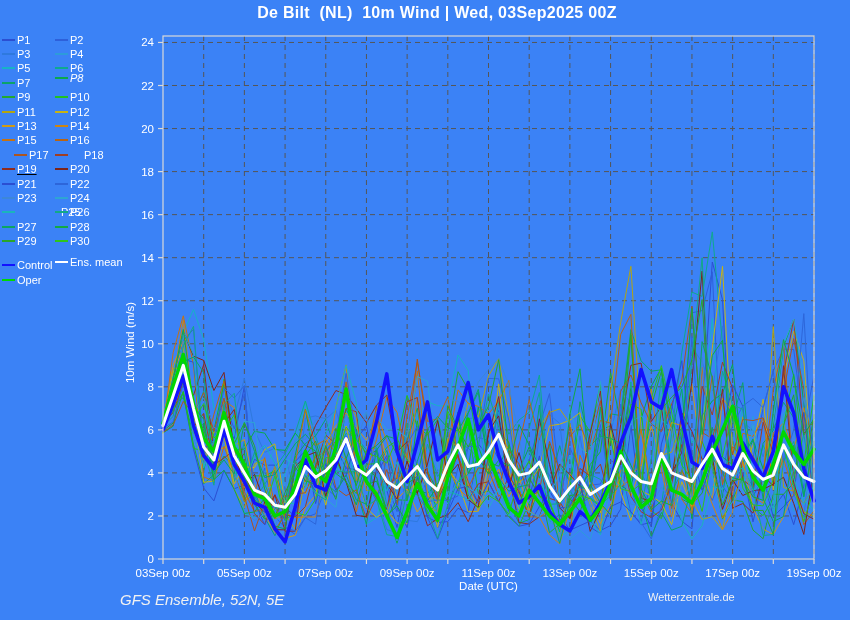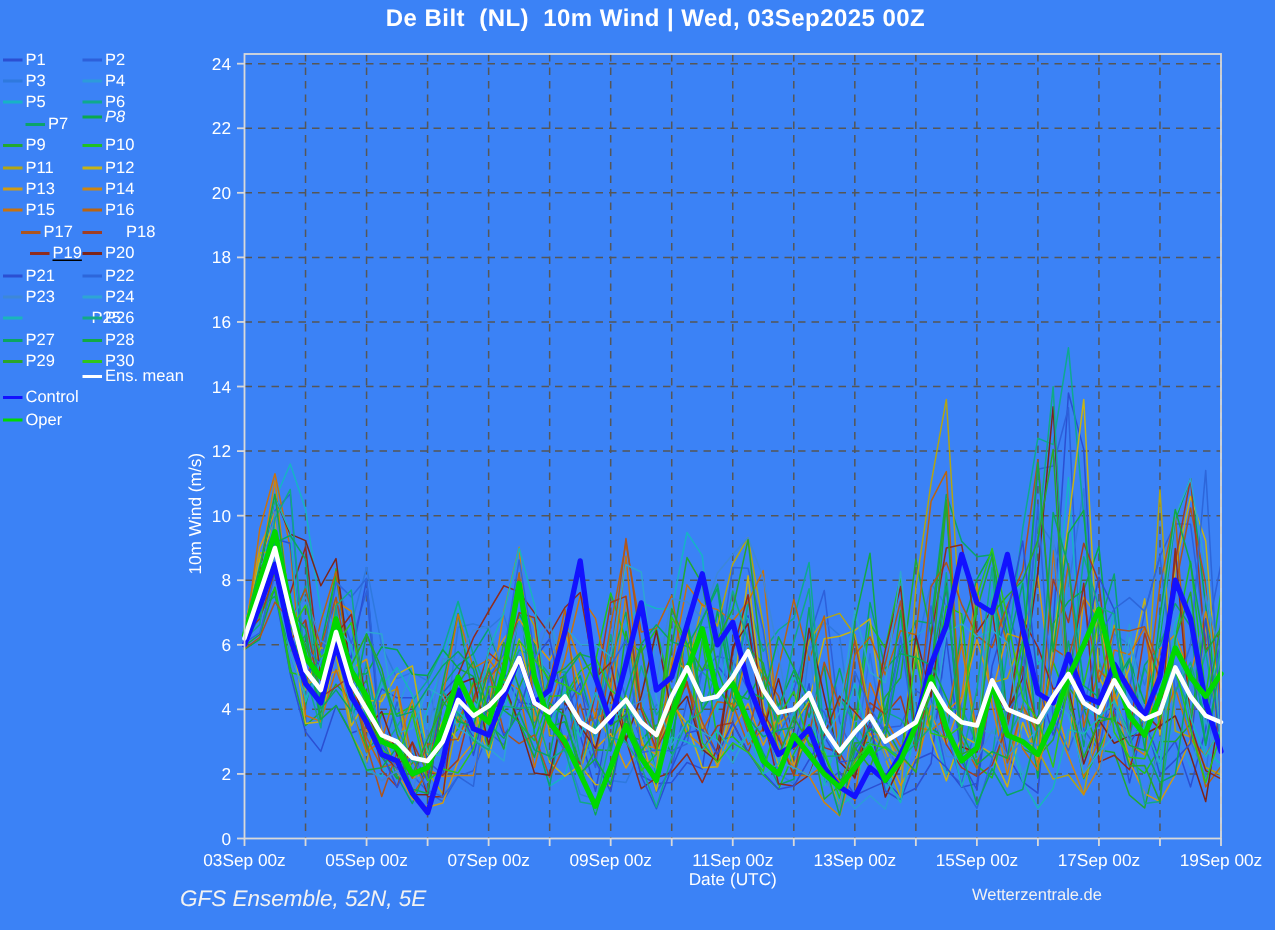--- a/index.html
+++ b/index.html
@@ -42,21 +42,21 @@
         <span class="legend-label">P4</span>
       </div>
       <div class="legend-cell" style="left: 2px; top: 61.8px;">
         <span class="legend-swatch" style="background: rgb(23, 179, 198);"></span>
         <span class="legend-label">P5</span>
       </div>
       <div class="legend-cell" style="left: 55px; top: 61.8px;">
         <span class="legend-swatch" style="background: rgb(15, 169, 142);"></span>
         <span class="legend-label">P6</span>
       </div>
-      <div class="legend-cell" style="left: 17px; top: 76.2px; text-align: right;">
+      <div class="legend-cell" style="left: 2px; top: 76.2px; text-align: right;">
         <span class="legend-swatch" style="background: rgb(11, 163, 106);"></span>
         <span class="legend-label">P7</span>
       </div>
       <div class="legend-cell" style="left: 55px; top: 71px; font-style: italic;">
         <span class="legend-swatch" style="background: rgb(10, 168, 76);"></span>
         <span class="legend-label">P8</span>
       </div>
       <div class="legend-cell" style="left: 2px; top: 90.6px;">
         <span class="legend-swatch" style="background: rgb(34, 169, 48);"></span>
         <span class="legend-label">P9</span>
@@ -90,21 +90,21 @@
         <span class="legend-label">P16</span>
       </div>
       <div class="legend-cell" style="left: 14px; top: 148.2px;">
         <span class="legend-swatch" style="background: rgb(172, 85, 31);"></span>
         <span class="legend-label">P17</span>
       </div>
       <div class="legend-cell" style="left: 55px; top: 148.2px; gap: 14px;">
         <span class="legend-swatch" style="background: rgb(160, 62, 35);"></span>
         <span class="legend-label">P18</span>
       </div>
-      <div class="legend-cell" style="left: 20px; top: 162.6px; text-decoration: underline;">
+      <div class="legend-cell" style="left: 2px; top: 162.6px; text-decoration: underline;">
         <span class="legend-swatch" style="background: rgb(144, 44, 30);"></span>
         <span class="legend-label">P19</span>
       </div>
       <div class="legend-cell" style="left: 55px; top: 162.6px;">
         <span class="legend-swatch" style="background: rgb(125, 36, 25);"></span>
         <span class="legend-label">P20</span>
       </div>
       <div class="legend-cell" style="left: 2px; top: 177px;">
         <span class="legend-swatch" style="background: rgb(43, 79, 210);"></span>
         <span class="legend-label">P21</span>
@@ -142,21 +142,21 @@
         <span class="legend-label">P29</span>
       </div>
       <div class="legend-cell" style="left: 55px; top: 234.6px;">
         <span class="legend-swatch" style="background: rgb(47, 197, 27);"></span>
         <span class="legend-label">P30</span>
       </div>
       <div class="legend-cell" style="left: 2px; top: 258px;">
         <span class="legend-swatch" style="background: rgb(18, 18, 255);"></span>
         <span class="legend-label">Control</span>
       </div>
-      <div class="legend-cell" style="left: 55px; top: 244px;">
+      <div class="legend-cell" style="left: 55px; top: 255px;">
         <span class="legend-swatch" style="background: rgb(255, 255, 255);"></span>
         <span class="legend-label">Ens. mean</span>
       </div>
       <div class="legend-cell" style="left: 2px; top: 273.5px;">
         <span class="legend-swatch" style="background: rgb(0, 216, 0);"></span>
         <span class="legend-label">Oper</span>
       </div>
     </div>
   <svg class="plot" id="plot" width="850" height="620" viewBox="0 0 850 620">
       <line x1="163" x2="814" y1="515.9547325102881" y2="515.9547325102881" stroke="#565656" stroke-width="1" stroke-dasharray="5 4"></line>

